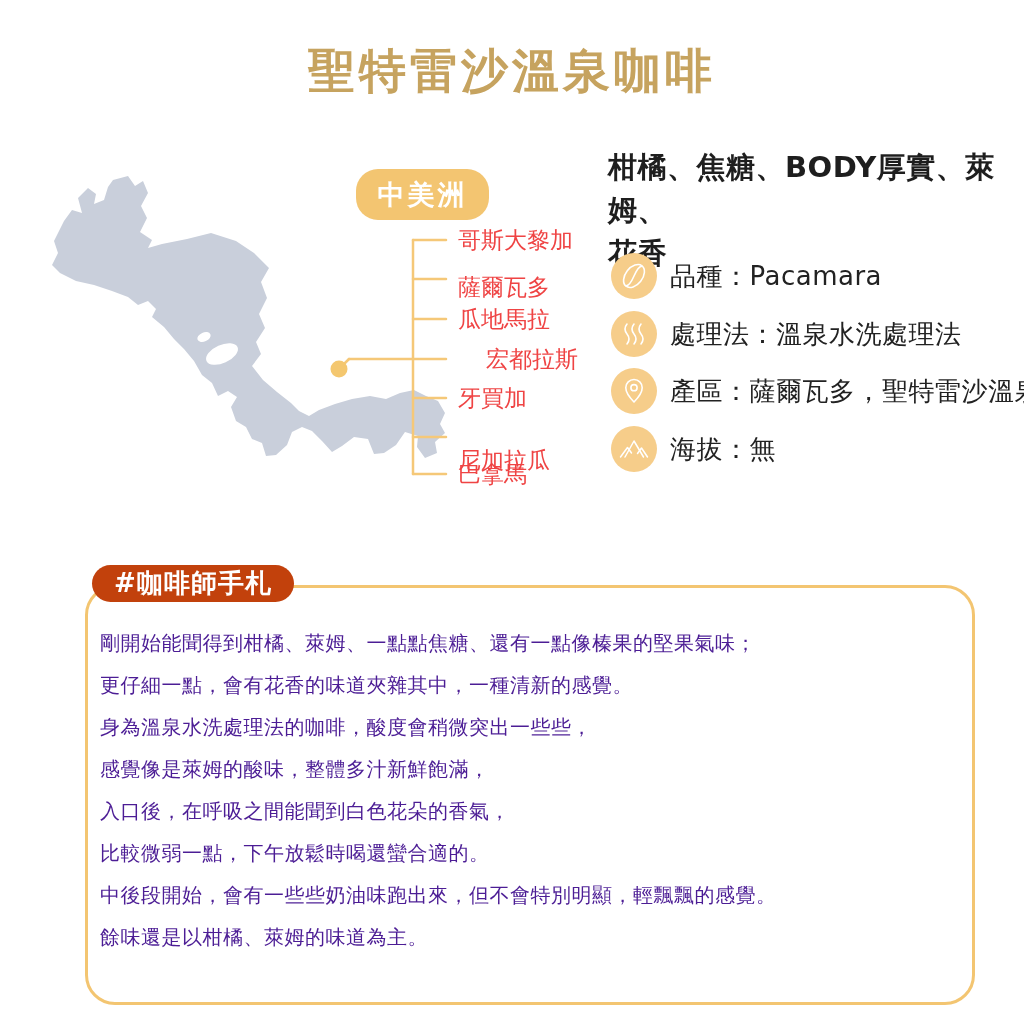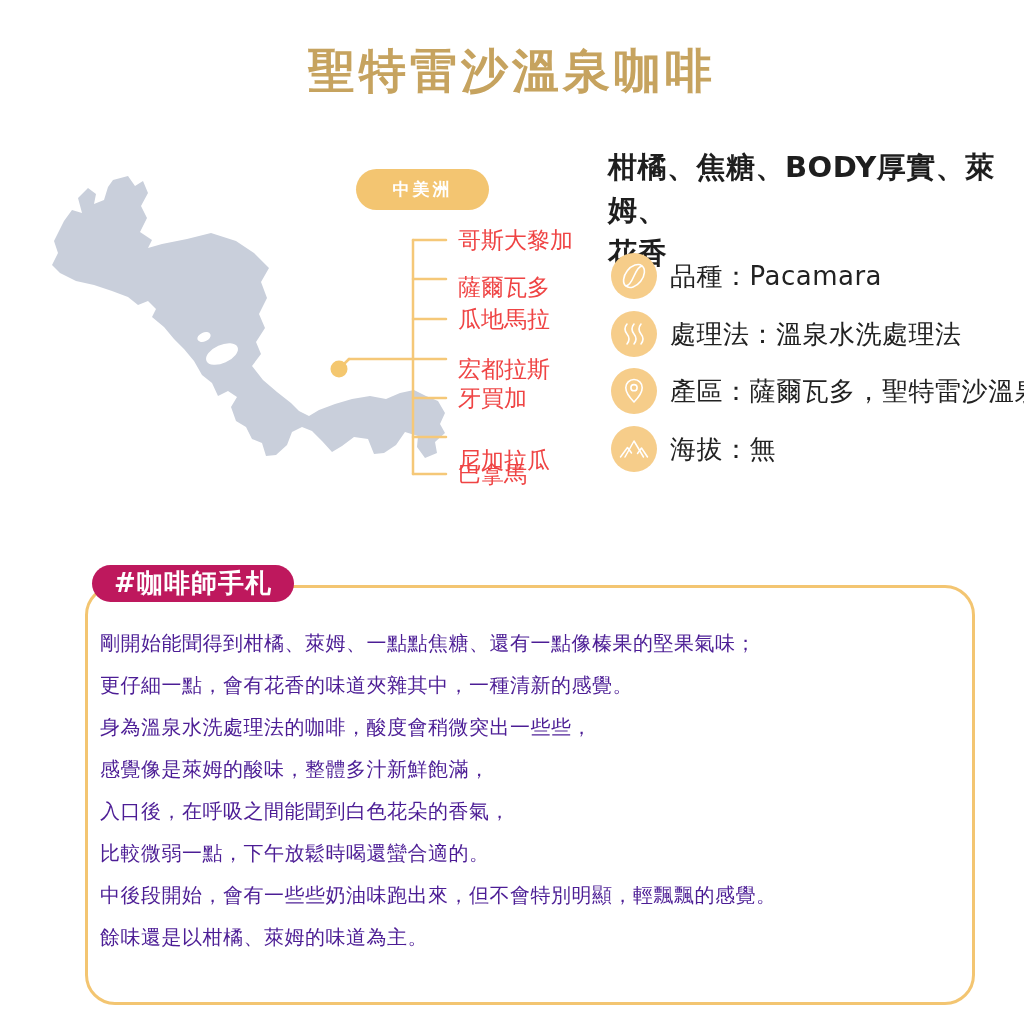--- a/index.html
+++ b/index.html
@@ -10,51 +10,51 @@
   
   .page-title { position:absolute; top:40px; left:0; width:1024px;
     text-align:center; font-size:47px; font-weight:bold;
     color:#c6a35f; letter-spacing:4px; }
 
   
   .map-svg { position:absolute; left:25px; top:170px; }
   .connector-svg { position:absolute; left:0; top:0; }
 
   .region-badge { position:absolute; left:356px; top:169px; width:133px;
-    height:41px; background:#f3c571; border-radius:22px; color:#ffffff;
-    font-size:17px; font-weight:bold; letter-spacing:3px;
+    height:51px; background:#f3c571; border-radius:22px; color:#ffffff;
+    font-size:27px; font-weight:bold; letter-spacing:3px;
     display:flex; align-items:center; justify-content:center; }
 
   .country-label { position:absolute; left:458px; height:28px;
     line-height:28px; font-size:23px; color:#ef4444; white-space:nowrap; }
   .country-label:nth-of-type(1){ top:226px; }
   .country-label:nth-of-type(2){ top:265px;margin-top:8px; }
   .country-label:nth-of-type(3){ top:305px; }
-  .country-label:nth-of-type(4){ top:355px; }
+  .country-label:nth-of-type(4){ top:345px;margin-left:28px; }
   .country-label:nth-of-type(5){ top:384px; }
   .country-label:nth-of-type(6){ top:423px;margin-top:23px; }
   .country-label:nth-of-type(7){ top:460px; }
 
   
   .flavor { position:absolute; left:608px; top:146px; width:440px;
     font-size:29px; font-weight:bold; color:#1e1e1e; line-height:43px;
     letter-spacing:0.5px; }
   .details { position:absolute; left:611px; top:253px; display:flex;
     flex-direction:column; gap:11.5px; }
   .detail-row { display:flex; align-items:center; gap:13px; height:46px; }
   .detail-row .txt { font-size:26px; color:#222222; line-height:46px;
     white-space:nowrap; letter-spacing:0.5px; }
   .icon-circle { width:46px; height:46px; flex:0 0 46px; }
 
   
   .notes-box { position:absolute; left:85px; top:585px; width:890px;
     height:420px; border:3px solid #f3c571; border-radius:30px;
     background:#ffffff; }
   .notes-tag { position:absolute; left:92px; top:565px; width:202px;
-    height:37px; background:#be185d; border-radius:19px; color:#ffffff;
+    height:37px; background:#c2410c; border-radius:19px; color:#ffffff;
     font-size:26px; font-weight:bold; letter-spacing:1px; z-index:2;
     display:flex; align-items:center; justify-content:center; }
   .notes-body { position:absolute; left:100px; top:622px; width:860px; }
   .notes-line { font-size:20px; line-height:42px; color:#4c1d95;
     white-space:nowrap; letter-spacing:0.5px; }
 </style>
 </head>
 <body>
 
 <div class="page-title">聖特雷沙溫泉咖啡</div>

